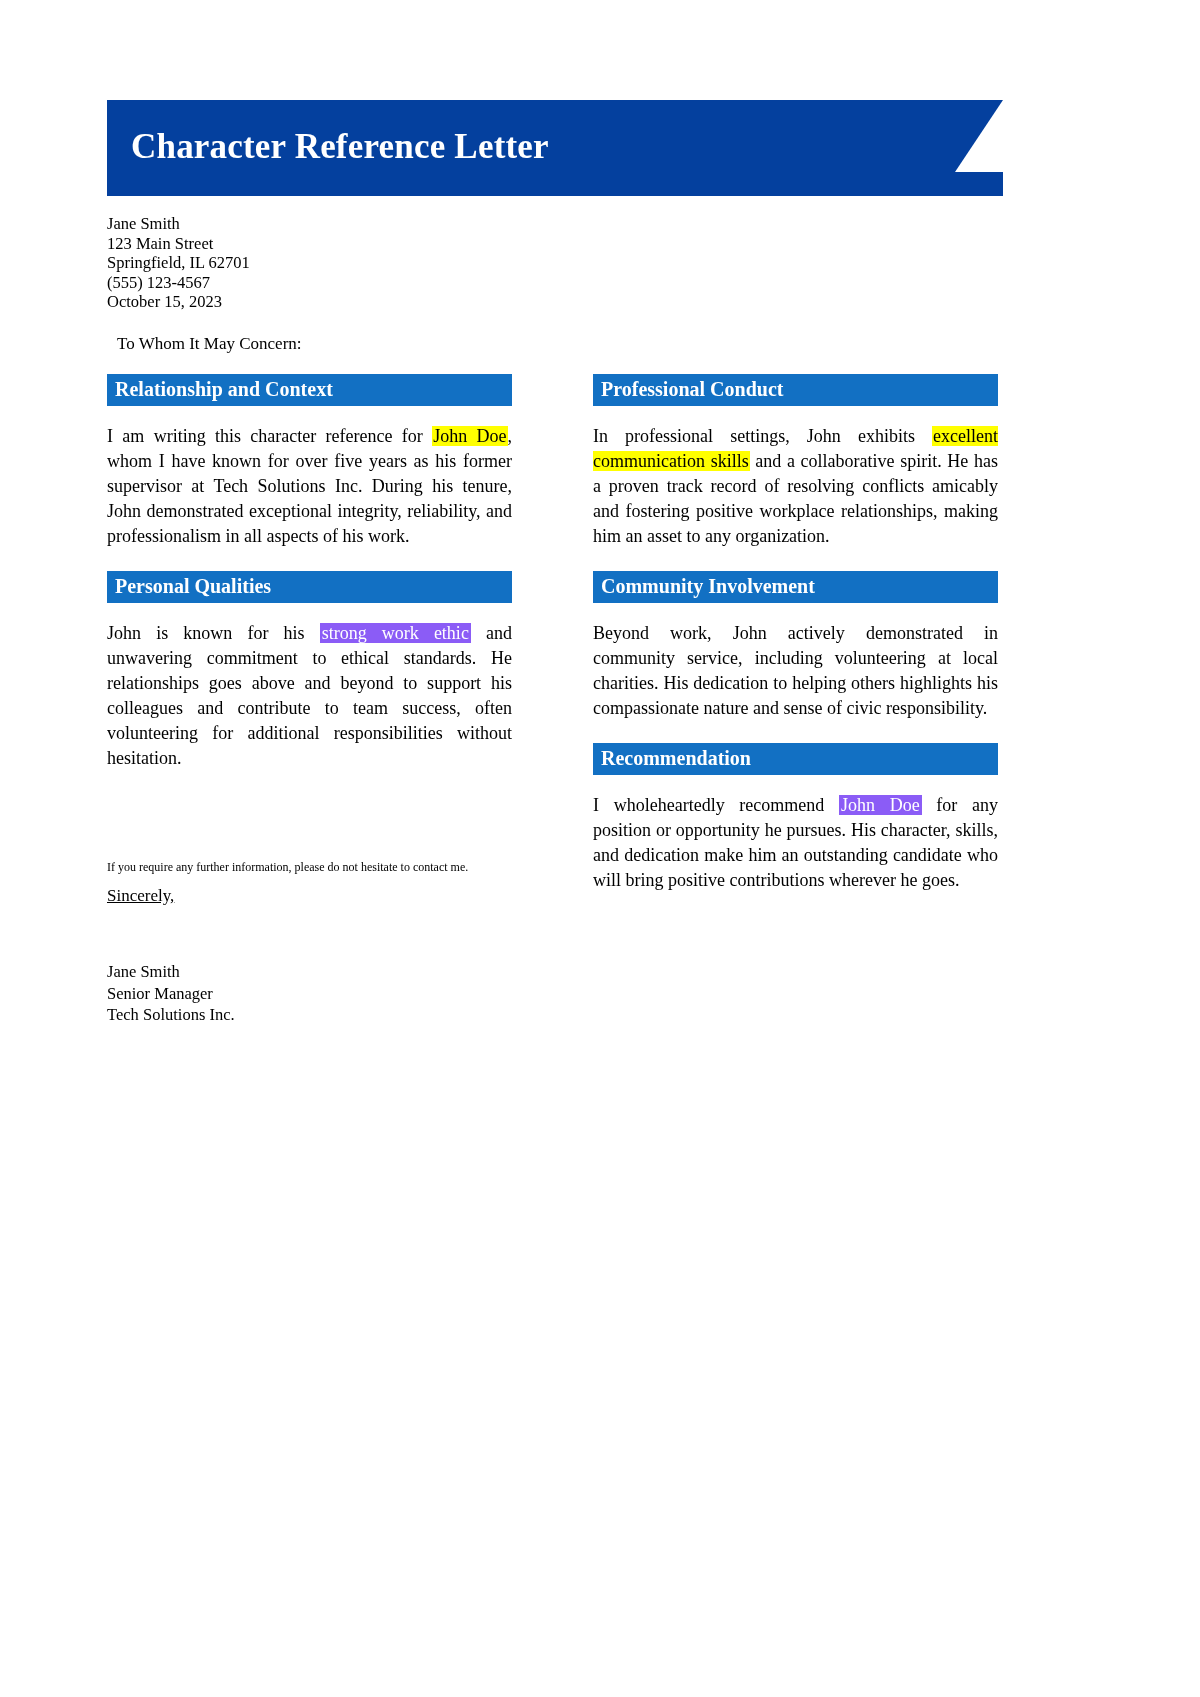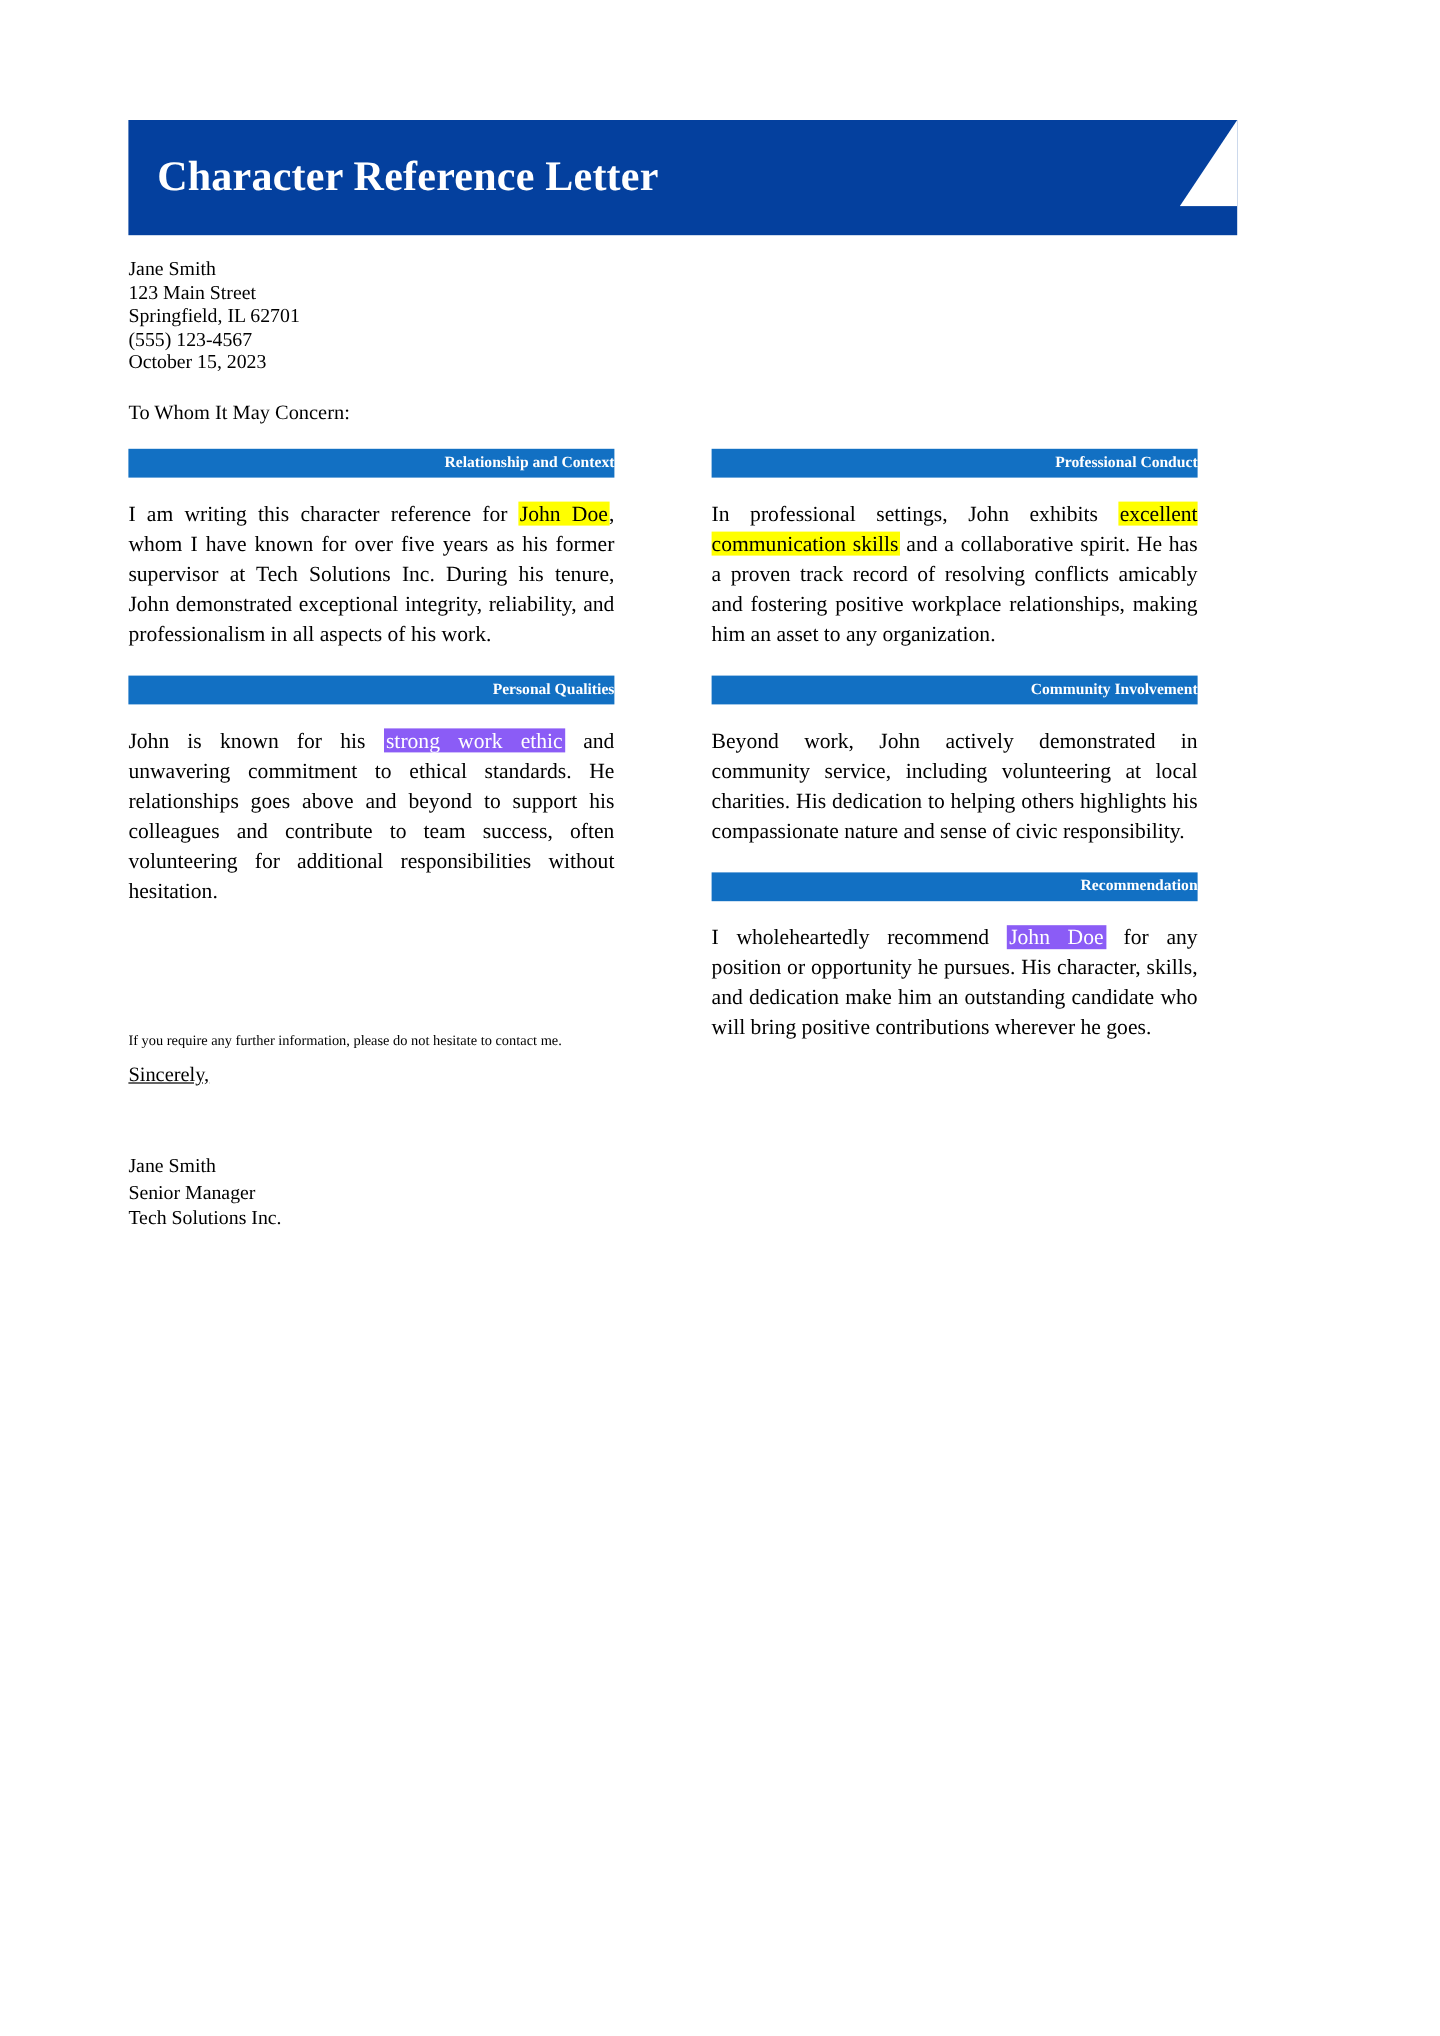--- a/index.html
+++ b/index.html
@@ -26,21 +26,20 @@
 
   
   .header-banner {
     position: absolute;
     left: 107px;
     top: 100px;
     width: 896px;
     height: 96px;
     background: #04409e;
     overflow: hidden;
-    padding-left: 28px;
   }
   .header-title {
     position: absolute;
     left: 24px;
     top: 50%;
     transform: translateY(-52%);
     color: #ffffff;
     font-size: 35px;
     font-weight: bold;
     letter-spacing: 0.2px;
@@ -62,21 +61,21 @@
     left: 107px;
     top: 214px;
     font-size: 16.5px;
     line-height: 19.6px;
   }
   .sender div { white-space: nowrap; }
 
   
   .salutation {
     position: absolute;
-    left: 107px;
+    left: 117px;
     top: 334px;
     font-size: 17px;
     white-space: nowrap;
   }
 
   
   .columns {
     position: absolute;
     left: 107px;
     top: 374px;
@@ -87,25 +86,24 @@
   }
   .col {
     width: 405px;
     flex: 0 0 405px;
   }
 
   .section-bar {
     background: #1270c3;
     color: #ffffff;
     font-weight: bold;
-    font-size: 13px;
+    font-size: 20px;
     padding: 4px 0 5px 8px;
     margin-bottom: 18px;
     line-height: 1.15;
-    text-align: right;
   }
 
   .para {
     font-size: 18px;
     line-height: 25px;
     text-align: justify;
     text-justify: inter-word;
     margin: 0 0 22px 0;
     hyphens: none;
   }

